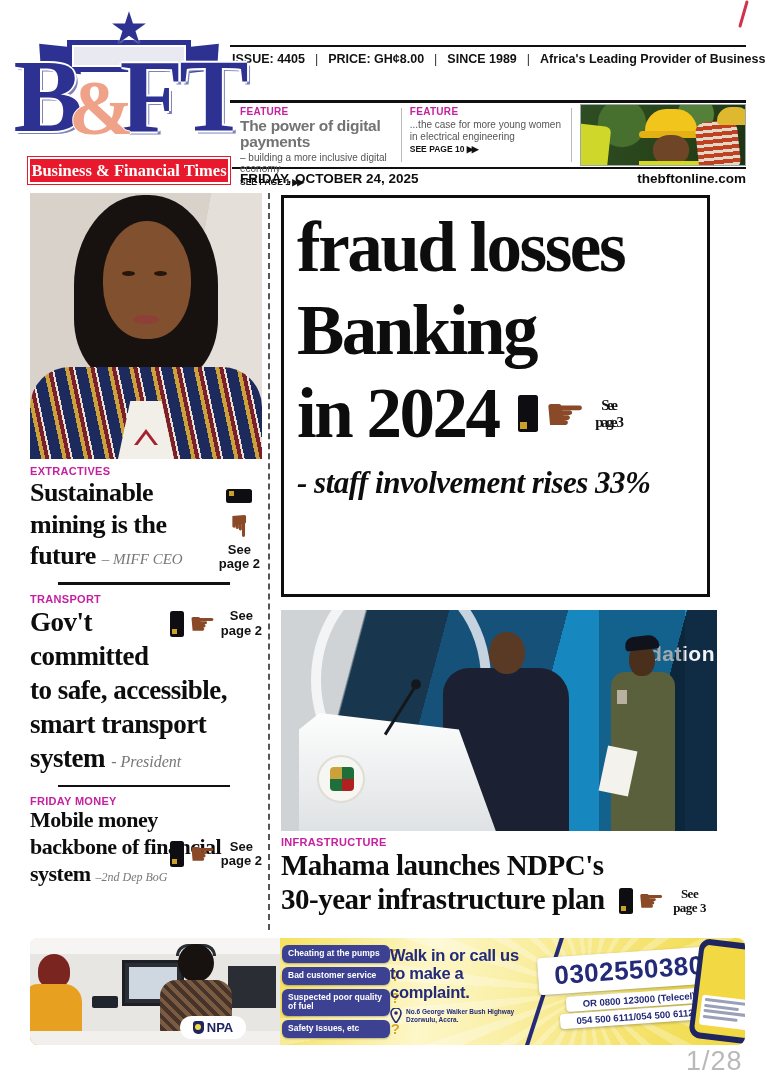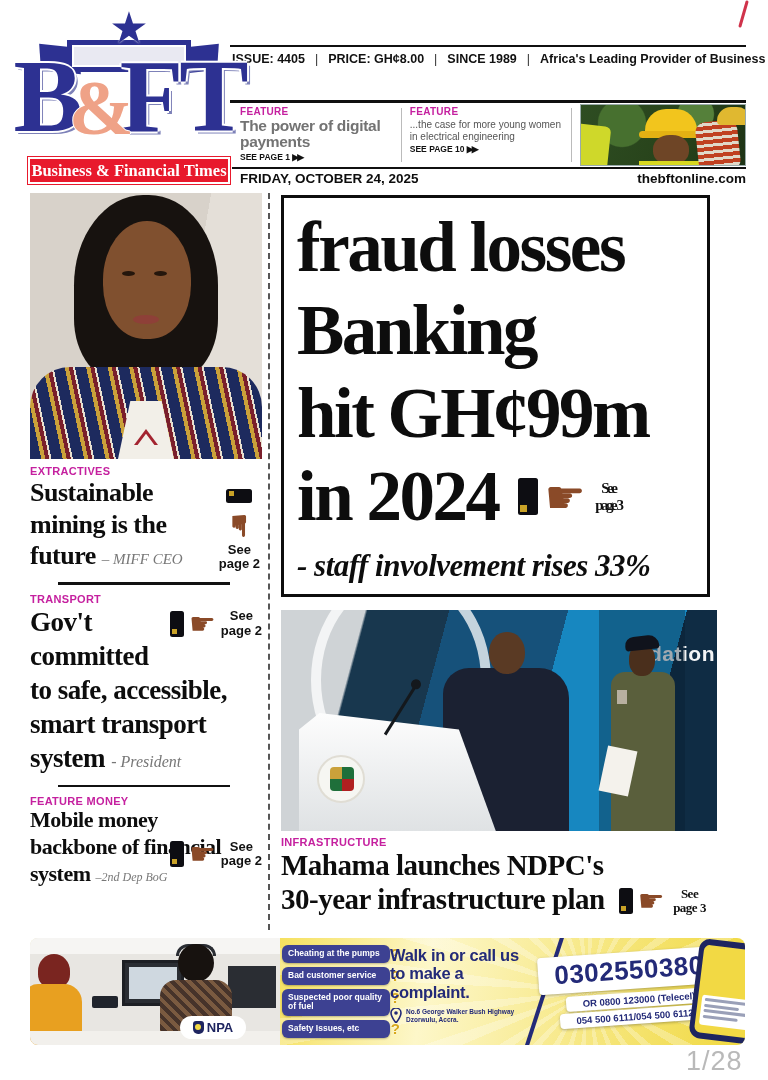--- a/index.html
+++ b/index.html
@@ -233,20 +233,21 @@
       <span class="amp">&amp;</span>
       <span class="lft">FT</span>
     </div>
     <div class="logo-strip">Business &amp; Financial Times</div>
   </div>
 
   <div class="features-row">
     <div class="feature">
       <div class="kicker">FEATURE</div>
       <div class="feature-title">The power of digital payments</div>
+      <div class="feature-sub">– building a more inclusive digital economy</div>
       <div class="feature-see">
         <span>SEE PAGE 1</span>
         <span class="arrows">▶▶</span>
       </div>
     </div>
     <div class="vsep"></div>
     <div class="feature">
       <div class="kicker">FEATURE</div>
       <div class="feature-sub">...the case for more young women in electrical engineering</div>
       <div class="feature-see">
@@ -309,37 +310,36 @@
       </div>
       <div class="hl hl-2">
         <span>Gov't committed to safe, accessible, smart transport system</span>
         <span class="attr attr-2">- President</span>
       </div>
     </div>
 
     <div class="divider"></div>
 
     <div class="story">
-      <div class="kicker" style="font-size:11px">FEATURE MONEY</div>
+      <div class="kicker" style="font-size:11px">FRIDAY MONEY</div>
       <div class="see-abs-br">
         <span class="card-icon"></span>
         <span class="hand-glyph">☛</span>
         <span class="see-note"><span>See</span><br><span>page 2</span></span>
       </div>
       <div class="hl hl-3" style="width:205px">
         <span>Mobile money backbone of financial system</span>
         <span class="attr attr-3">–2nd Dep BoG</span>
       </div>
     </div>
   </div>
 
   <div class="lead-box">
     <div class="lead-line">fraud losses</div>
     <div class="lead-line">Banking</div>
-    <div class="lead-line">hit GH¢99m</div>
     <div class="lead-line lead-line4">
       <span>in 2024</span>
       <span class="lead-icons">
         <span class="card-icon"></span>
         <span class="hand-glyph">☛</span>
         <span class="see-note"><span>See</span><br><span>page 3</span></span>
       </span>
     </div>
     <div class="lead-sub">- staff involvement rises 33%</div>
   </div>

